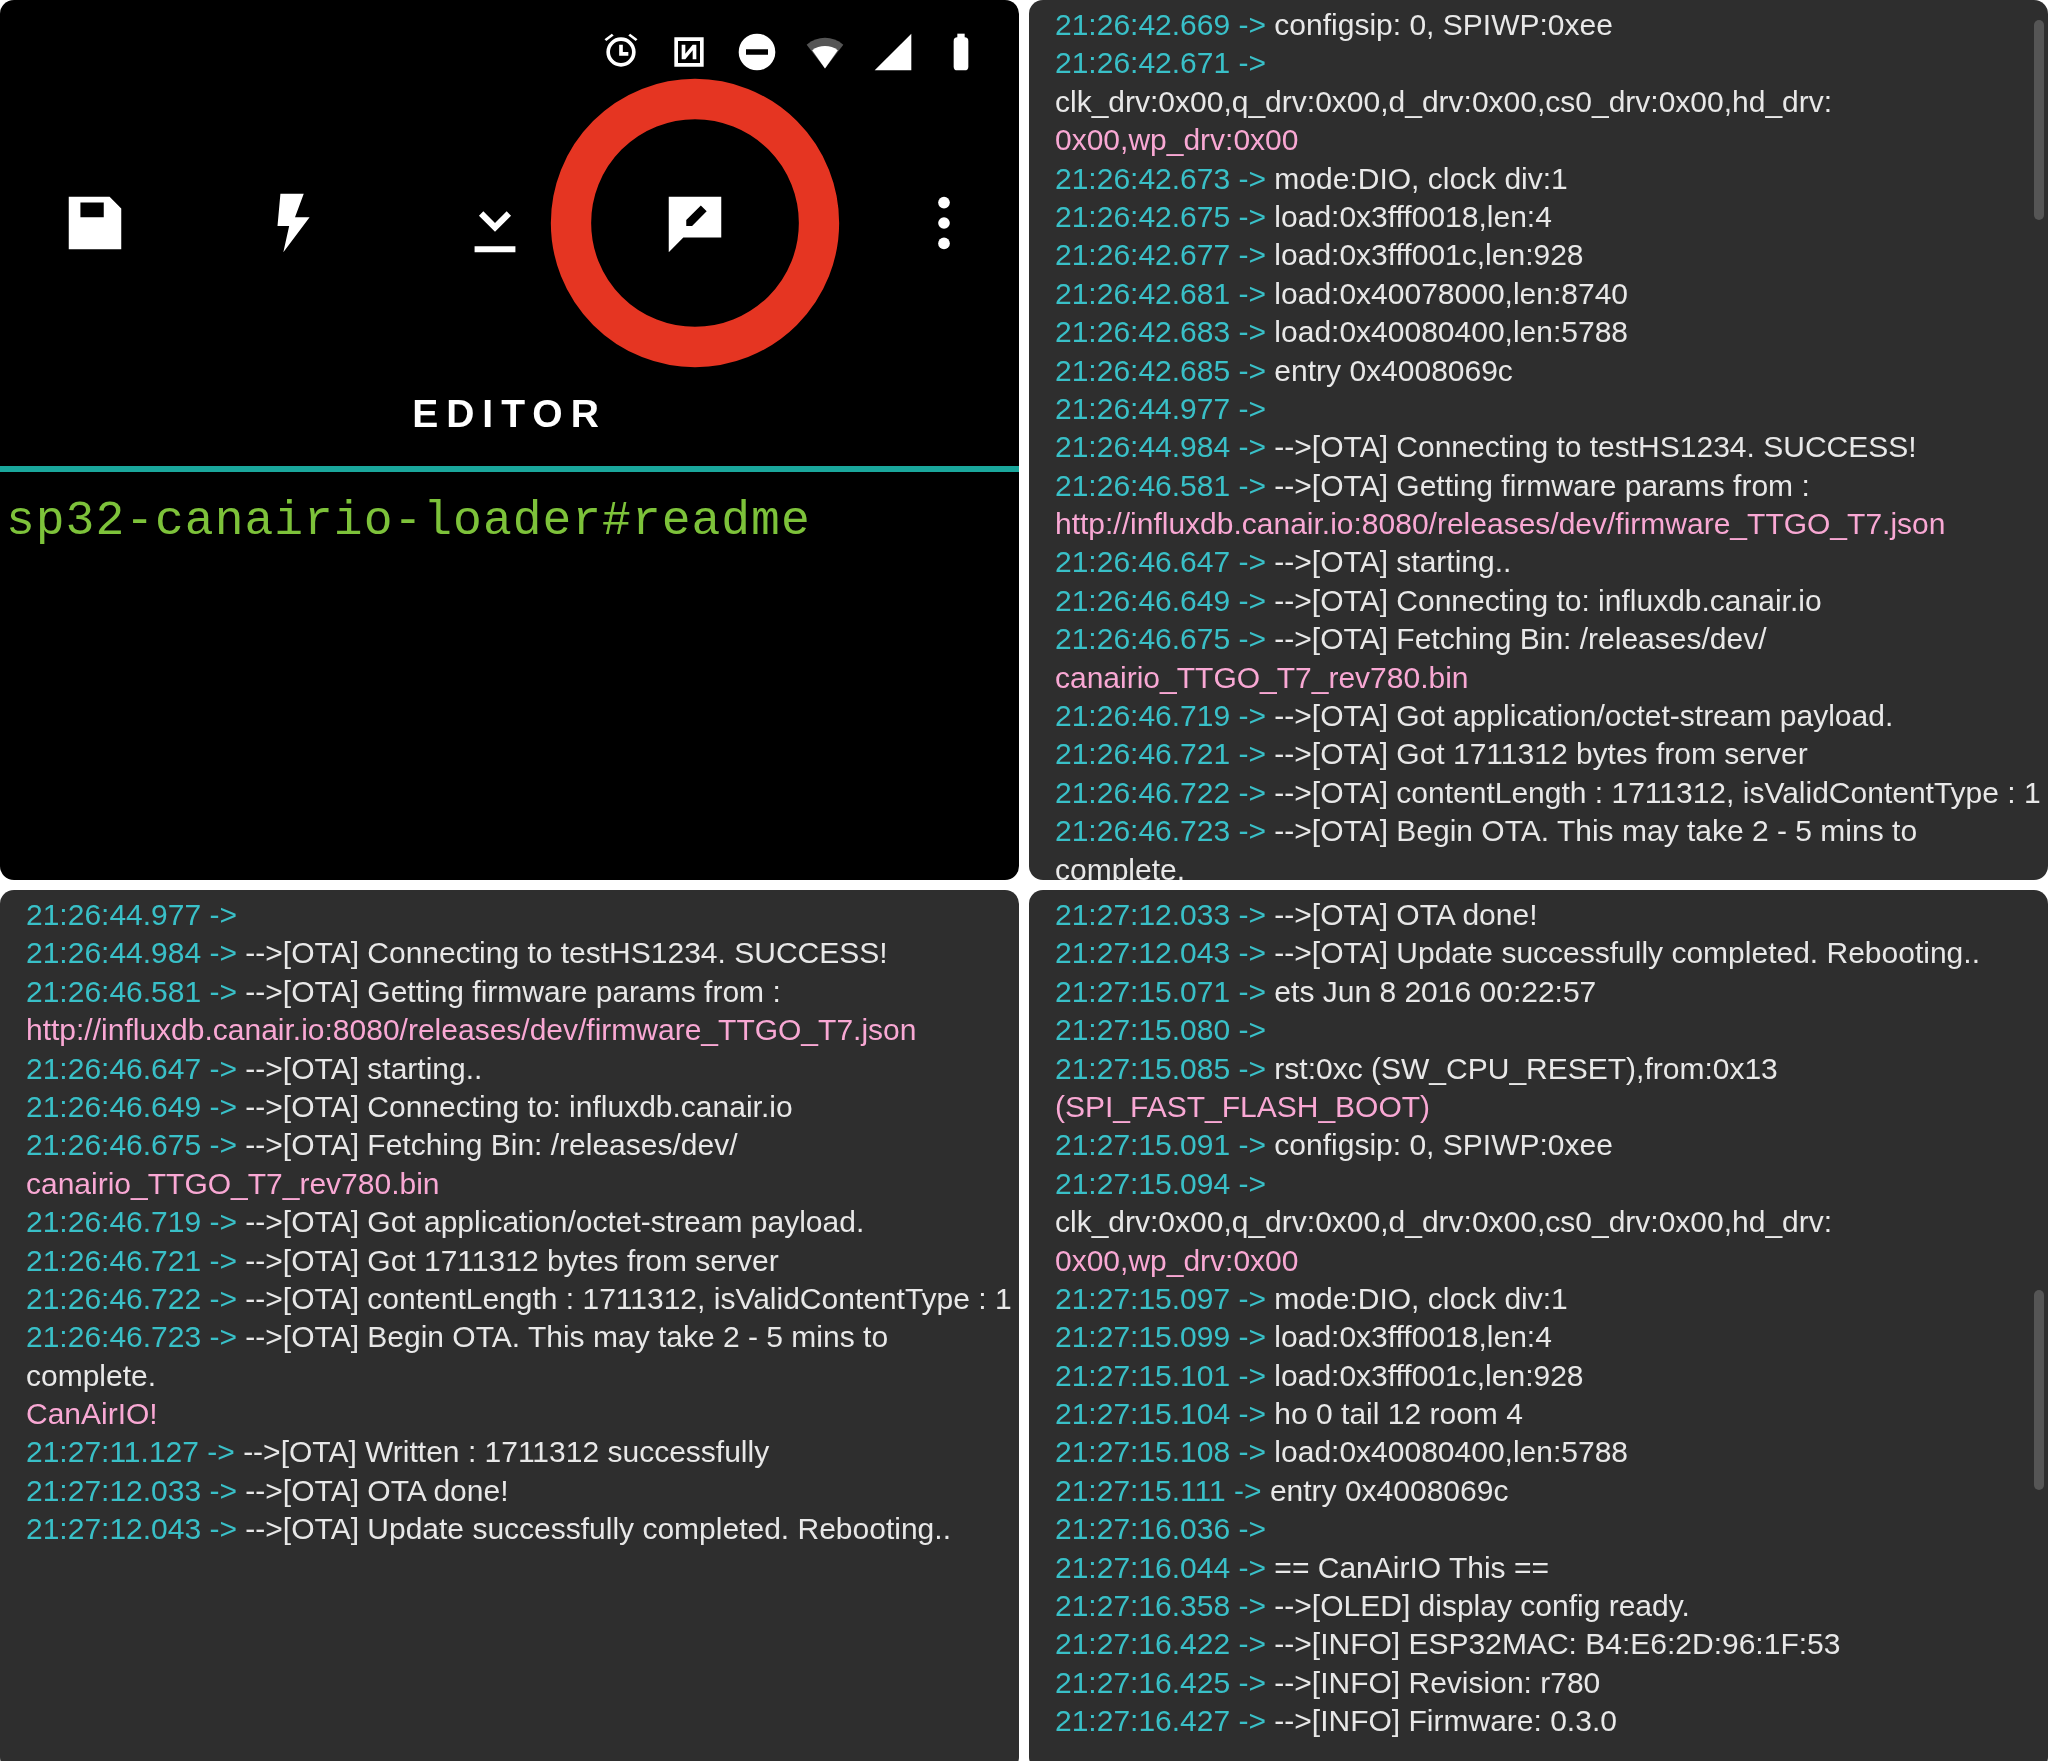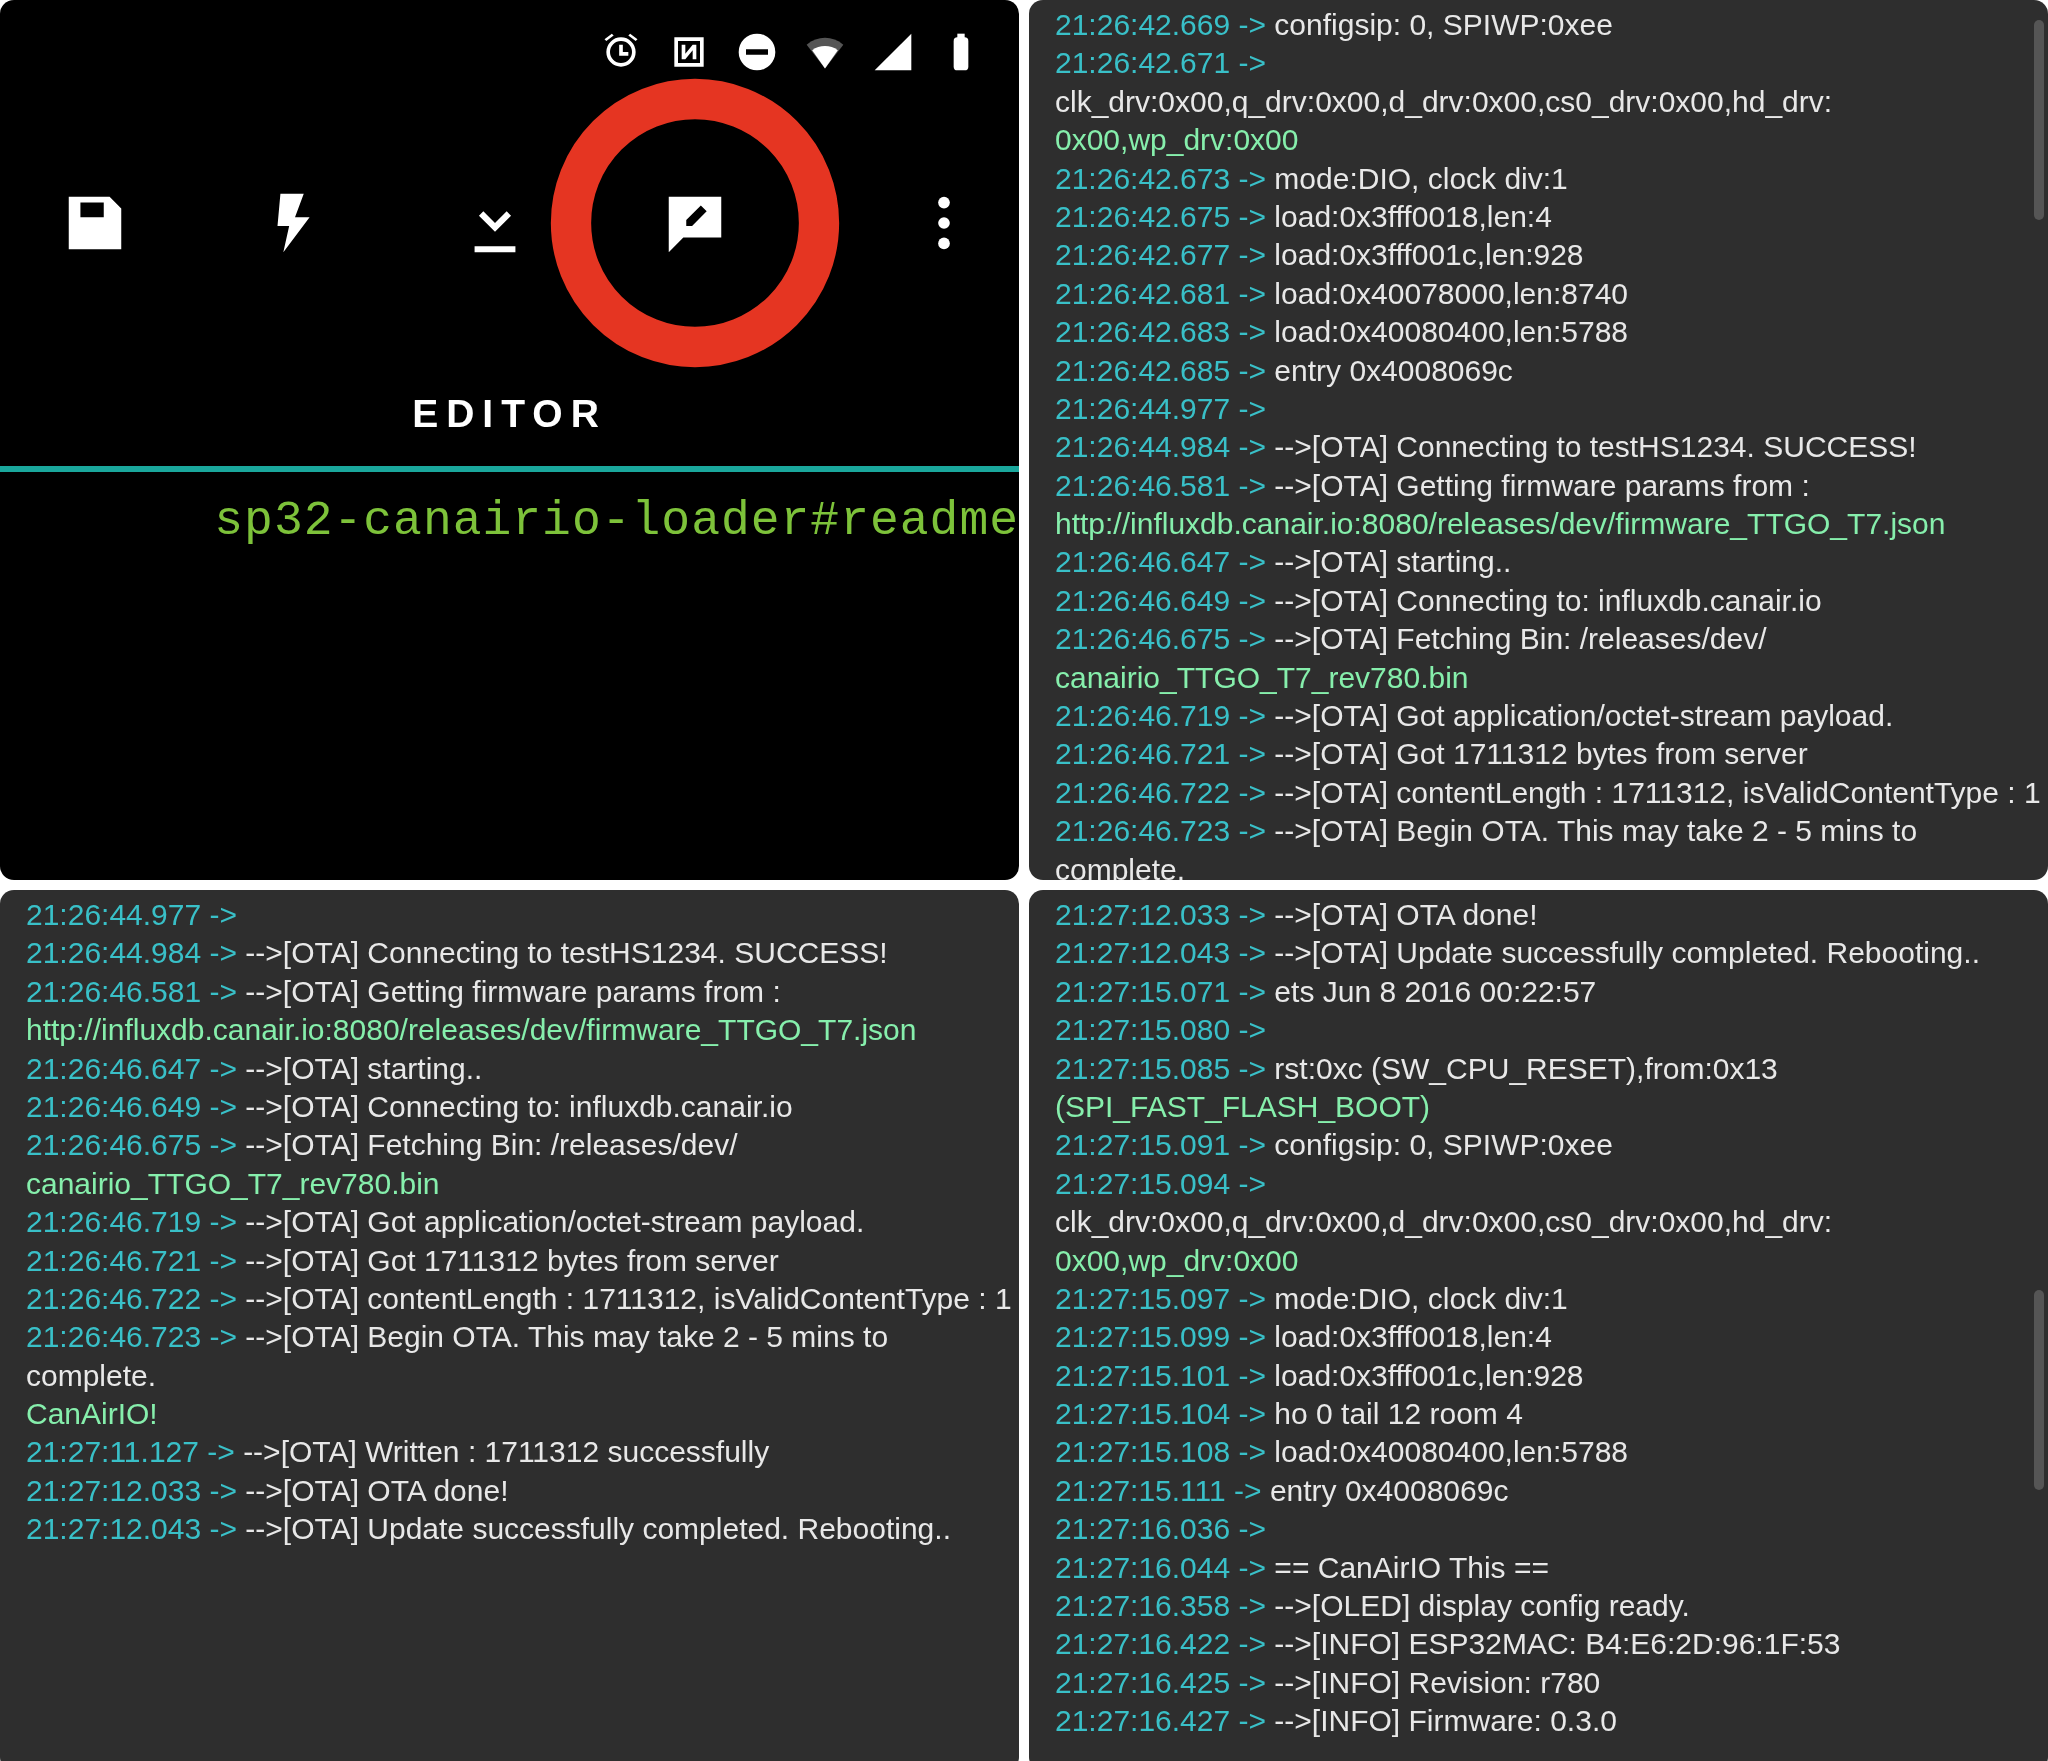--- a/index.html
+++ b/index.html
@@ -58,36 +58,35 @@
     margin: 30px 0 0 0;
     height: 6px;
     background: #1aa79c;
   }
   .readme-line {
     color: #7dc23a;
     font-family: "Courier New", monospace;
     font-size: 48px;
     padding: 22px 0 0 6px;
     letter-spacing: 1px;
-    text-align: right;
   }
   
   .term {
     padding: 6px 2px;
     font-family: Liberation Sans, sans-serif;
     font-size: 30px;
     line-height: 1.28;
     color: #e8e8e8;
     white-space: normal;
     margin-left: 24px;
   }
   .term .line { display: block; }
   .ts { color: #39c0c8; }
   .msg { color: #e8e8e8; }
-  .cont { color: #86efac; display: block; }
+  .cont { color: #f9a8d4; display: block; }
   
   .scroll-hint {
     position: absolute;
     right: 4px;
     top: 20px;
     width: 10px;
     height: 200px;
     background: #555;
     border-radius: 5px;
   }

